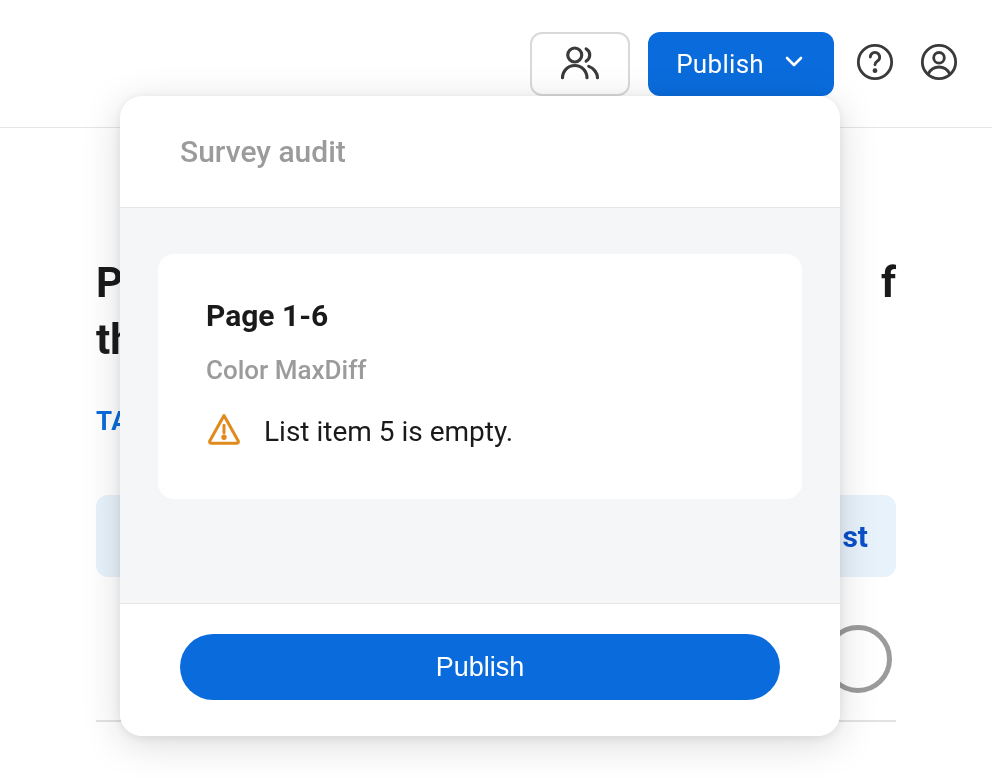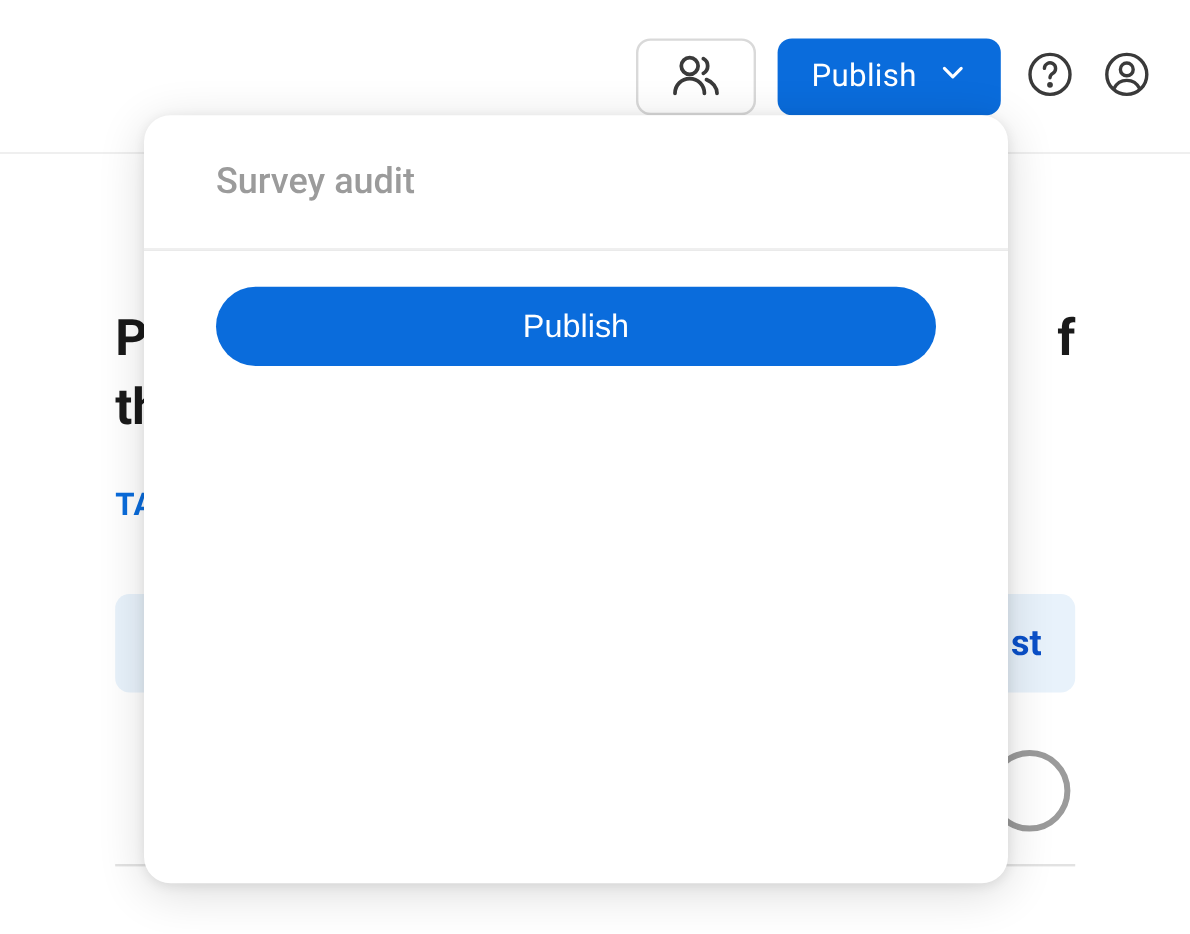--- a/index.html
+++ b/index.html
@@ -245,19 +245,35 @@
           <circle cx="12" cy="9.5" r="3.2"></circle>
           <path d="M5.5 19.2c1.3-2.6 3.8-4.2 6.5-4.2s5.2 1.6 6.5 4.2"></path>
         </svg>
       </span>
     </div>
   </div>
 
   <div class="modal">
     <div class="modal-header">Survey audit</div>
 
+    <div class="modal-body">
+      <div class="audit-card">
+        <div class="audit-title">Page 1-6</div>
+        <div class="audit-sub">Color MaxDiff</div>
+        <div class="audit-warn">
+          <span>
+            <svg width="36" height="36" viewBox="0 0 24 24" fill="none" stroke="#e08a1e" stroke-width="2" stroke-linecap="round" stroke-linejoin="round">
+              <path d="M12 3 L21.5 20 A1 1 0 0 1 20.6 21.5 H3.4 A1 1 0 0 1 2.5 20 Z"></path>
+              <line x1="12" y1="9.5" x2="12" y2="14.5"></line>
+              <circle cx="12" cy="17.5" r="0.8" fill="#e08a1e"></circle>
+            </svg>
+          </span>
+          <span class="audit-warn-text">List item 5 is empty.</span>
+        </div>
+      </div>
+    </div>
 
     <div class="modal-footer">
       <button class="publish-large">Publish</button>
     </div>
   </div>
 
 </div>
 
 </body></html>

